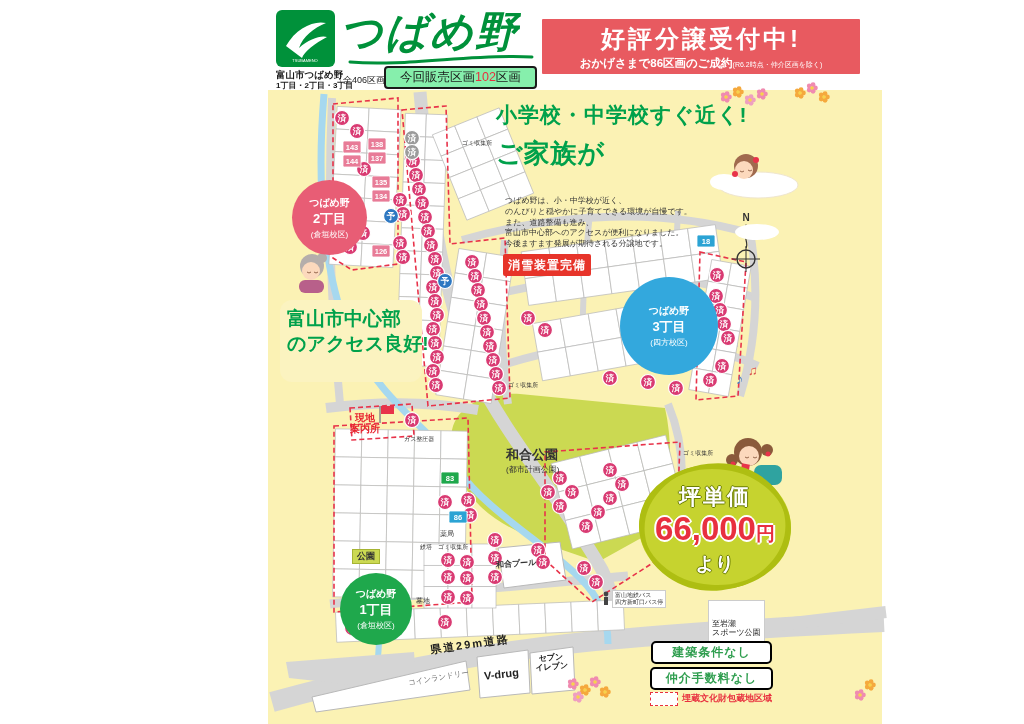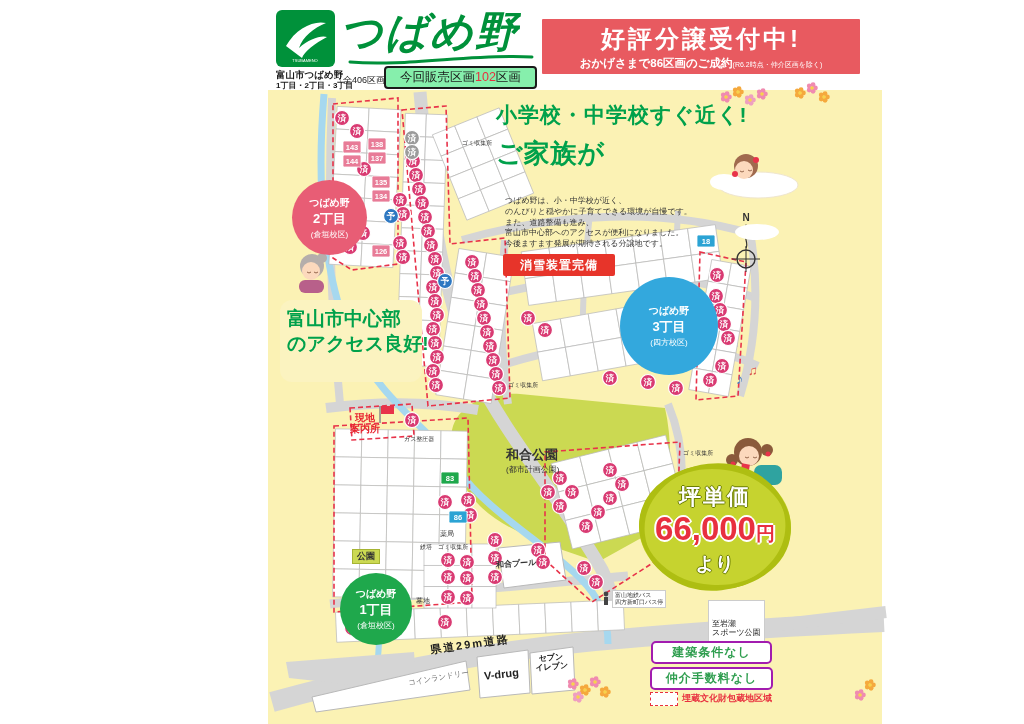--- a/index.html
+++ b/index.html
@@ -21,21 +21,21 @@
           color:#fff;text-align:center;}
   .banner .t{font-size:24px;font-weight:bold;letter-spacing:3px;margin-top:4px;}
   .banner .s{font-size:11.5px;font-weight:bold;margin-top:1px;}
   .banner .n{font-size:7px;font-weight:normal;}
   
   .headline{left:496px;top:101px;color:#00a14b;font-weight:bold;letter-spacing:1px;}
   .headline .h1{font-size:21px;}
   .headline .h2{font-size:26px;margin-top:7px;}
   .headline .h3{font-size:26px;margin-top:3px;}
   .desc{left:505px;top:196px;font-size:8px;line-height:10.8px;color:#333;}
-  .snow{left:503px;top:254px;width:112px;height:22px;background:#e7342a;color:#fff;font-weight:bold;
+  .snow{left:503px;top:254px;width:88px;height:22px;background:#e7342a;color:#fff;font-weight:bold;
         font-size:12px;text-align:center;line-height:22px;border-radius:2px;letter-spacing:1px;}
   .access-bg{left:280px;top:300px;width:142px;height:82px;background:#fbf3c0;border-radius:12px;}
   .access{left:287px;top:306px;color:#00a14b;font-weight:bold;line-height:25px;font-size:19px;}
   
   .district{border-radius:50%;color:#fff;text-align:center;display:flex;flex-direction:column;justify-content:center;}
   .district .a{font-size:10px;font-weight:bold;}
   .district .b{font-size:13px;font-weight:bold;}
   .district .c{font-size:8px;margin-top:1px;}
   .d1{left:340px;top:573px;width:72px;height:72px;}
   .d2{left:292px;top:180px;width:75px;height:75px;}
@@ -64,21 +64,21 @@
   .price .more{font-size:19px;color:#fff;font-weight:bold;
      text-shadow:-1px 0 #6b7d00,1px 0 #6b7d00,0 -1px #6b7d00,0 1px #6b7d00;}
   
   .roadlabel{left:430px;top:637px;font-size:11px;font-weight:bold;color:#222;transform:rotate(-8deg);letter-spacing:2px;}
   .laundry{left:408px;top:673px;font-size:7.5px;color:#777;transform:rotate(-10deg);}
   .vdrug{left:484px;top:668px;font-size:11px;font-weight:bold;color:#222;transform:rotate(-6deg);}
   .seven{left:535px;top:653px;font-size:8px;font-weight:bold;color:#222;line-height:9px;text-align:center;transform:rotate(-5deg);}
   .tosports{left:708px;top:600px;background:#fff;border:1px solid #ccc;font-size:8px;line-height:9px;padding:18px 3px;color:#222;}
   .busbox{left:612px;top:590px;background:#fff;border:1px solid #ccc;font-size:6px;line-height:7px;padding:1px 2px;color:#333;}
   
-  .legendbox{background:#fff;border:2px solid #a21caf;border-radius:5px;color:#2f9e4f;font-weight:bold;text-align:center;}
+  .legendbox{background:#fff;border:2px solid #000000;border-radius:5px;color:#2f9e4f;font-weight:bold;text-align:center;}
   .lb1{left:651px;top:641px;width:117px;height:19px;font-size:12px;line-height:19px;letter-spacing:1px;}
   .lb2{left:650px;top:667px;width:119px;height:19px;font-size:12px;line-height:19px;letter-spacing:1px;}
   .buried{left:650px;top:692px;display:flex;align-items:flex-start;gap:4px;}
   .buried .sw{width:26px;height:12px;background:#fff;border:1.5px dashed #e8303f;}
   .buried .tx{color:#e8303f;font-size:9px;font-weight:bold;}
 </style>
 </head>
 <body>
 
 <div class="page">

